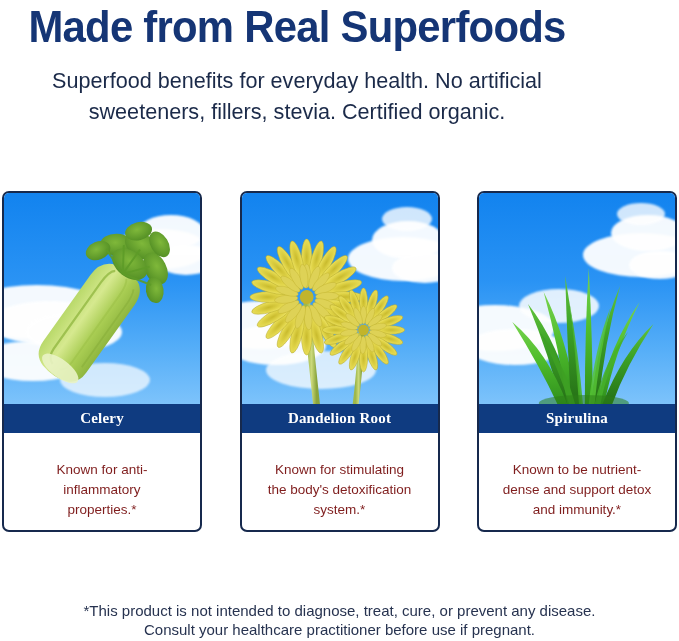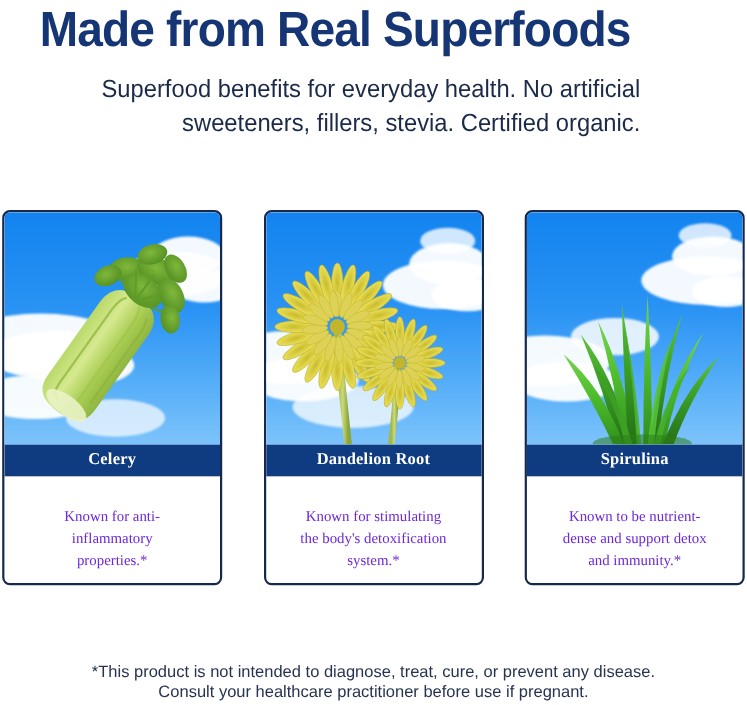--- a/index.html
+++ b/index.html
@@ -15,21 +15,21 @@
     font-family: "Liberation Sans", sans-serif;
     color: #1b2a49;
   }
 
   
   .header {
     position: absolute;
     left: 0;
     top: 0;
     width: 594px;
-    text-align: right;
+    text-align: center;
   }
   .headline {
     margin: 0;
     padding-top: 2px;
     font-family: "Liberation Sans", sans-serif;
     font-weight: bold;
     font-size: 45px;
     line-height: 50px;
     letter-spacing: -0.8px;
     color: #153575;
@@ -101,23 +101,22 @@
     align-items: flex-start;
     justify-content: center;
     padding: 27px 10px 10px 10px;
     box-sizing: border-box;
   }
   .card-body p {
     margin: 0;
     text-align: center;
     font-size: 13.5px;
     line-height: 20px;
-    color: #6d28d9;
+    color: #7f1d1d;
     white-space: pre-line;
-    font-family: Liberation Serif, serif;
   }
 
   
   .footer {
     position: absolute;
     left: 0;
     top: 601px;
     width: 679px;
     text-align: center;
   }

